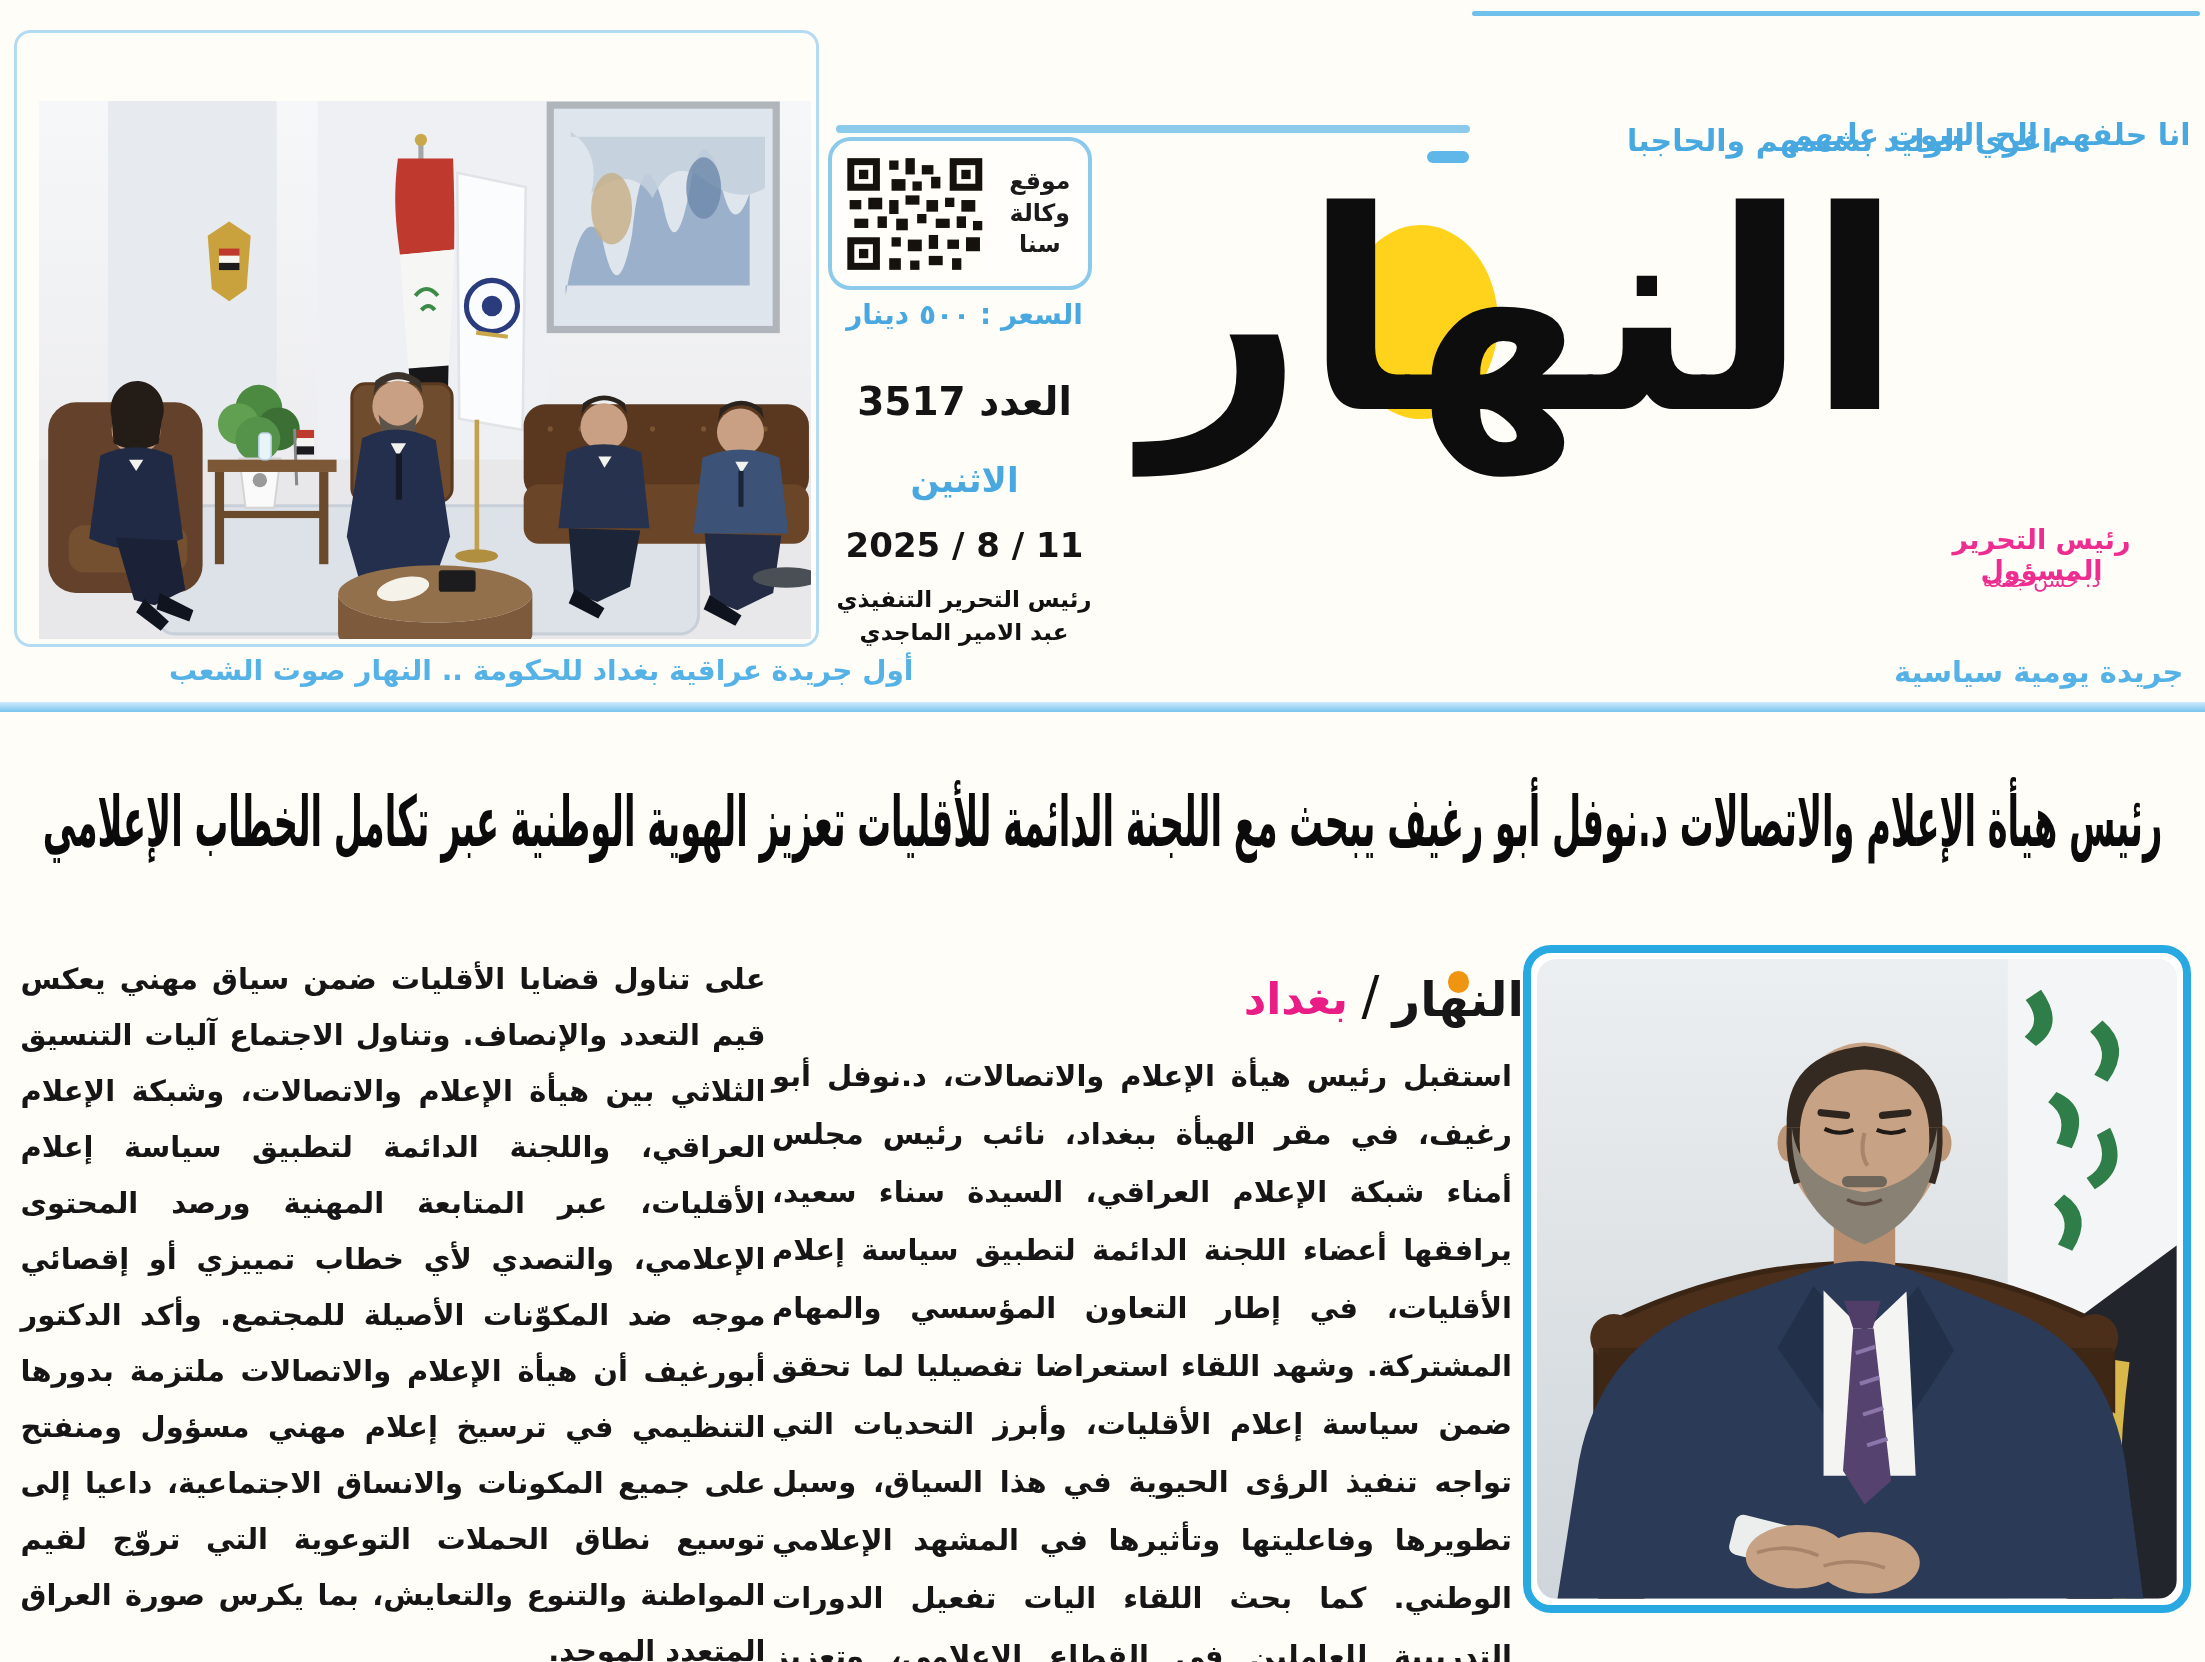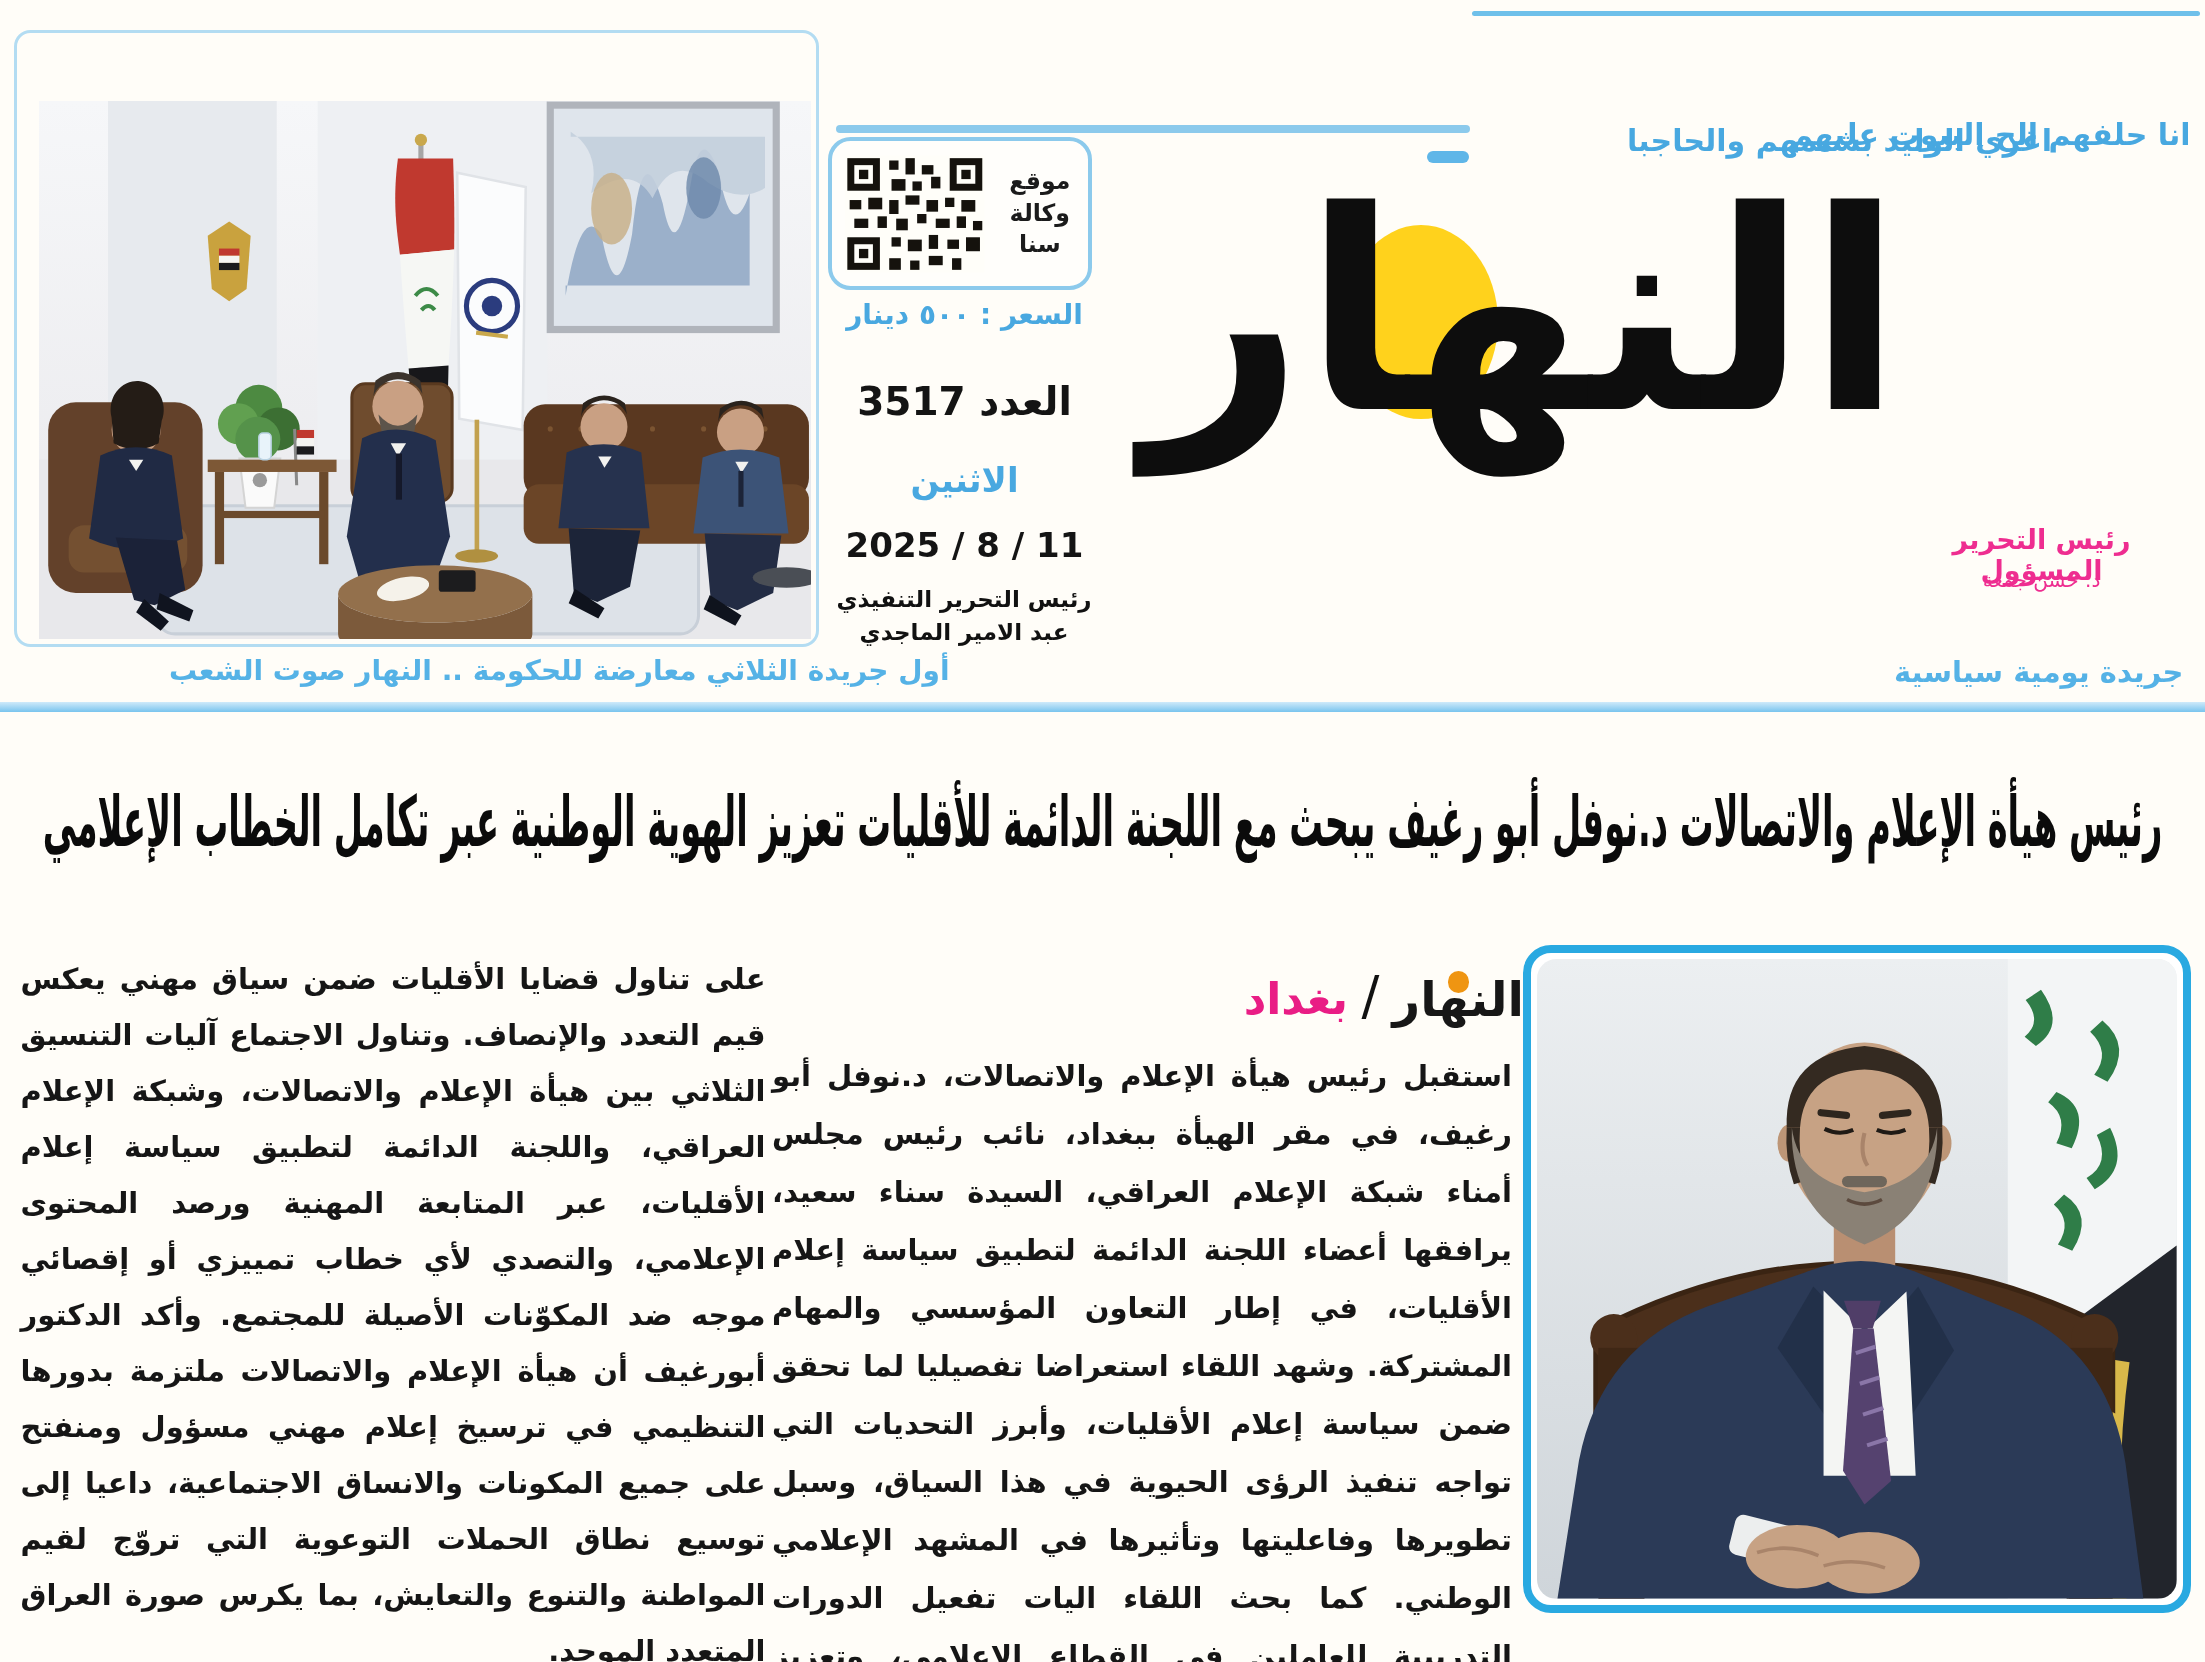--- a/index.html
+++ b/index.html
@@ -270,21 +270,21 @@
   <div class="abs exec-name">عبد الامير الماجدي</div>
 
   <div class="abs sun"></div>
   <div class="abs logo-ar">النهار</div>
 
   <div class="abs slogan slogan-right">انا حلفهم الح البيوت عليهم</div>
   <div class="abs slogan slogan-left">اغري الوليد بشتمهم والحاجبا</div>
   <div class="abs pink-title">رئيس التحرير المسؤول</div>
   <div class="abs pink-name">د. حسن جمعة</div>
   <div class="abs paper-type">جريدة يومية سياسية</div>
-  <div class="abs slogan-bottom">أول جريدة الثلاثي معارضة للحكومة .. النهار صوت الشعب</div>
+  <div class="abs slogan-bottom">أول جريدة عراقية بغداد للحكومة .. النهار صوت الشعب</div>
 
   <div class="abs cyan-rule"></div>
 
   <svg class="abs headline-svg" viewBox="0 0 4190 250">
     <text x="2095" y="182" text-anchor="middle" textLength="4140" lengthAdjust="spacingAndGlyphs">رئيس هيأة الإعلام والاتصالات د.نوفل أبو رغيف يبحث مع اللجنة الدائمة للأقليات تعزيز الهوية الوطنية عبر تكامل الخطاب الإعلامي</text>
   </svg>
 
   <div class="abs dateline">
     <span class="mini-logo">
       <span>النهار</span>

